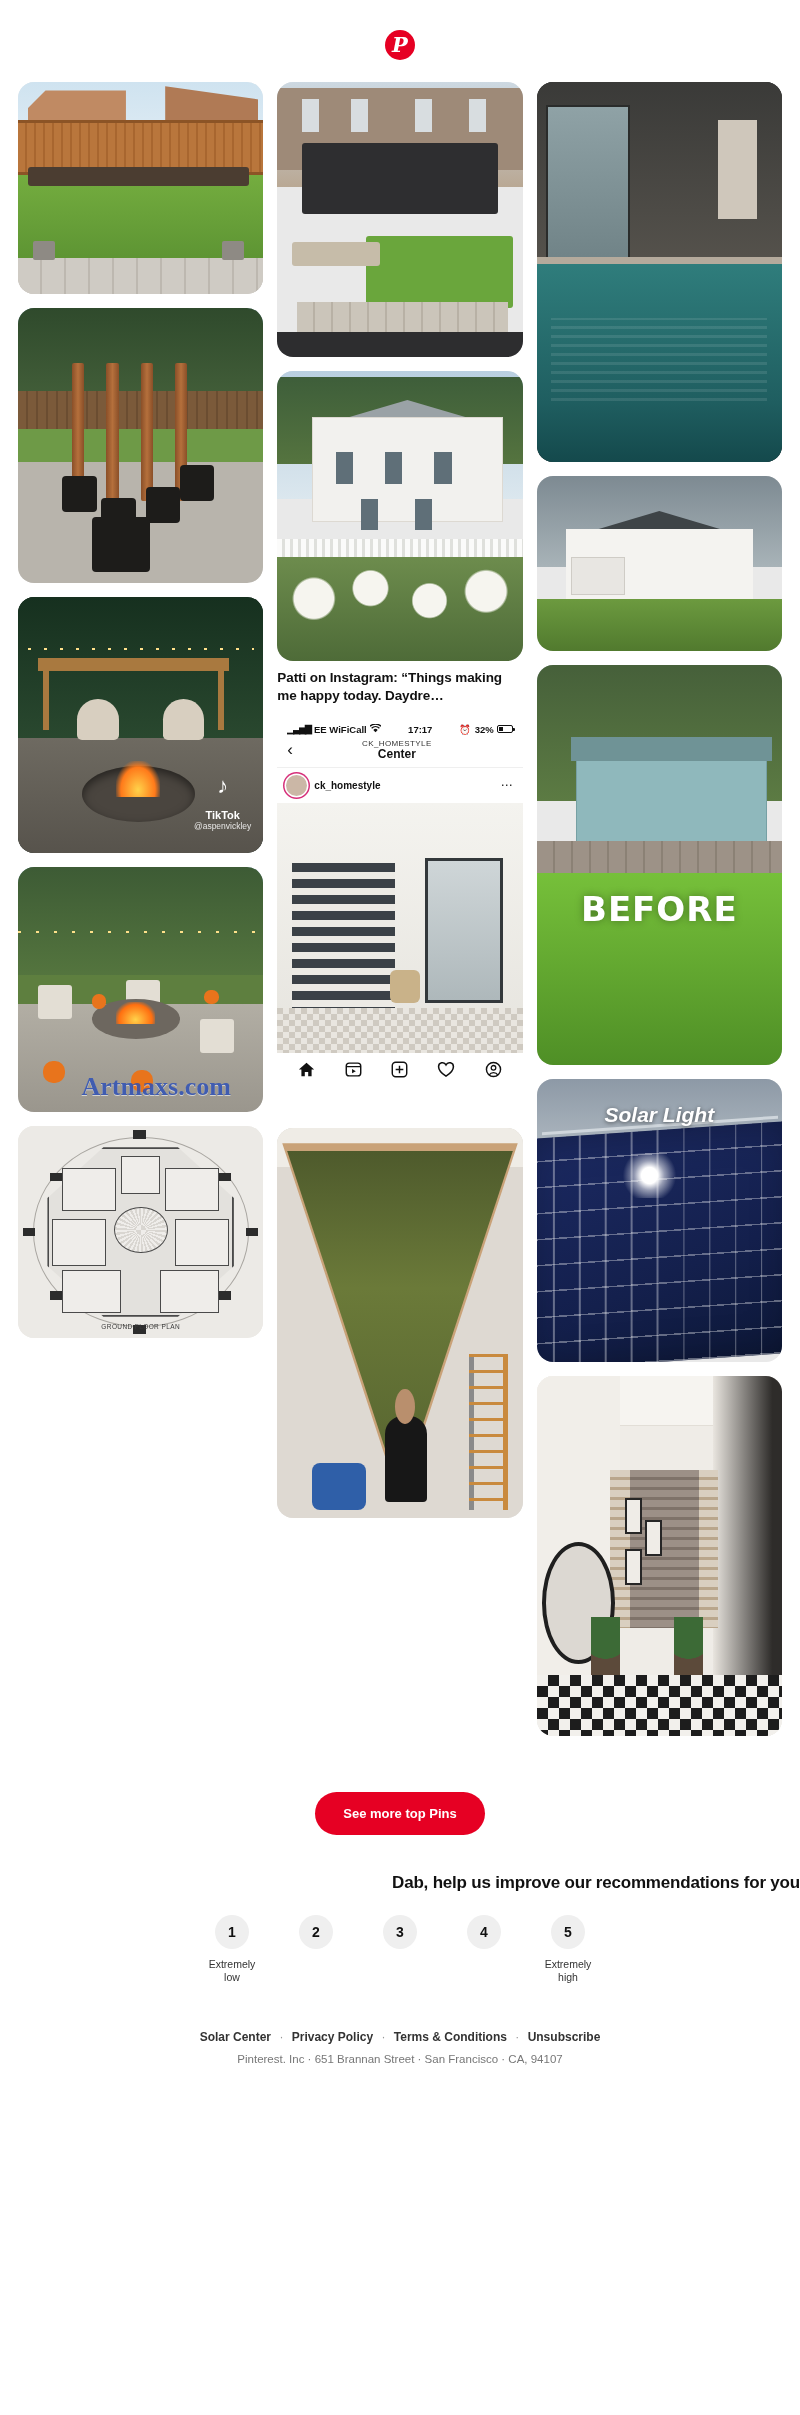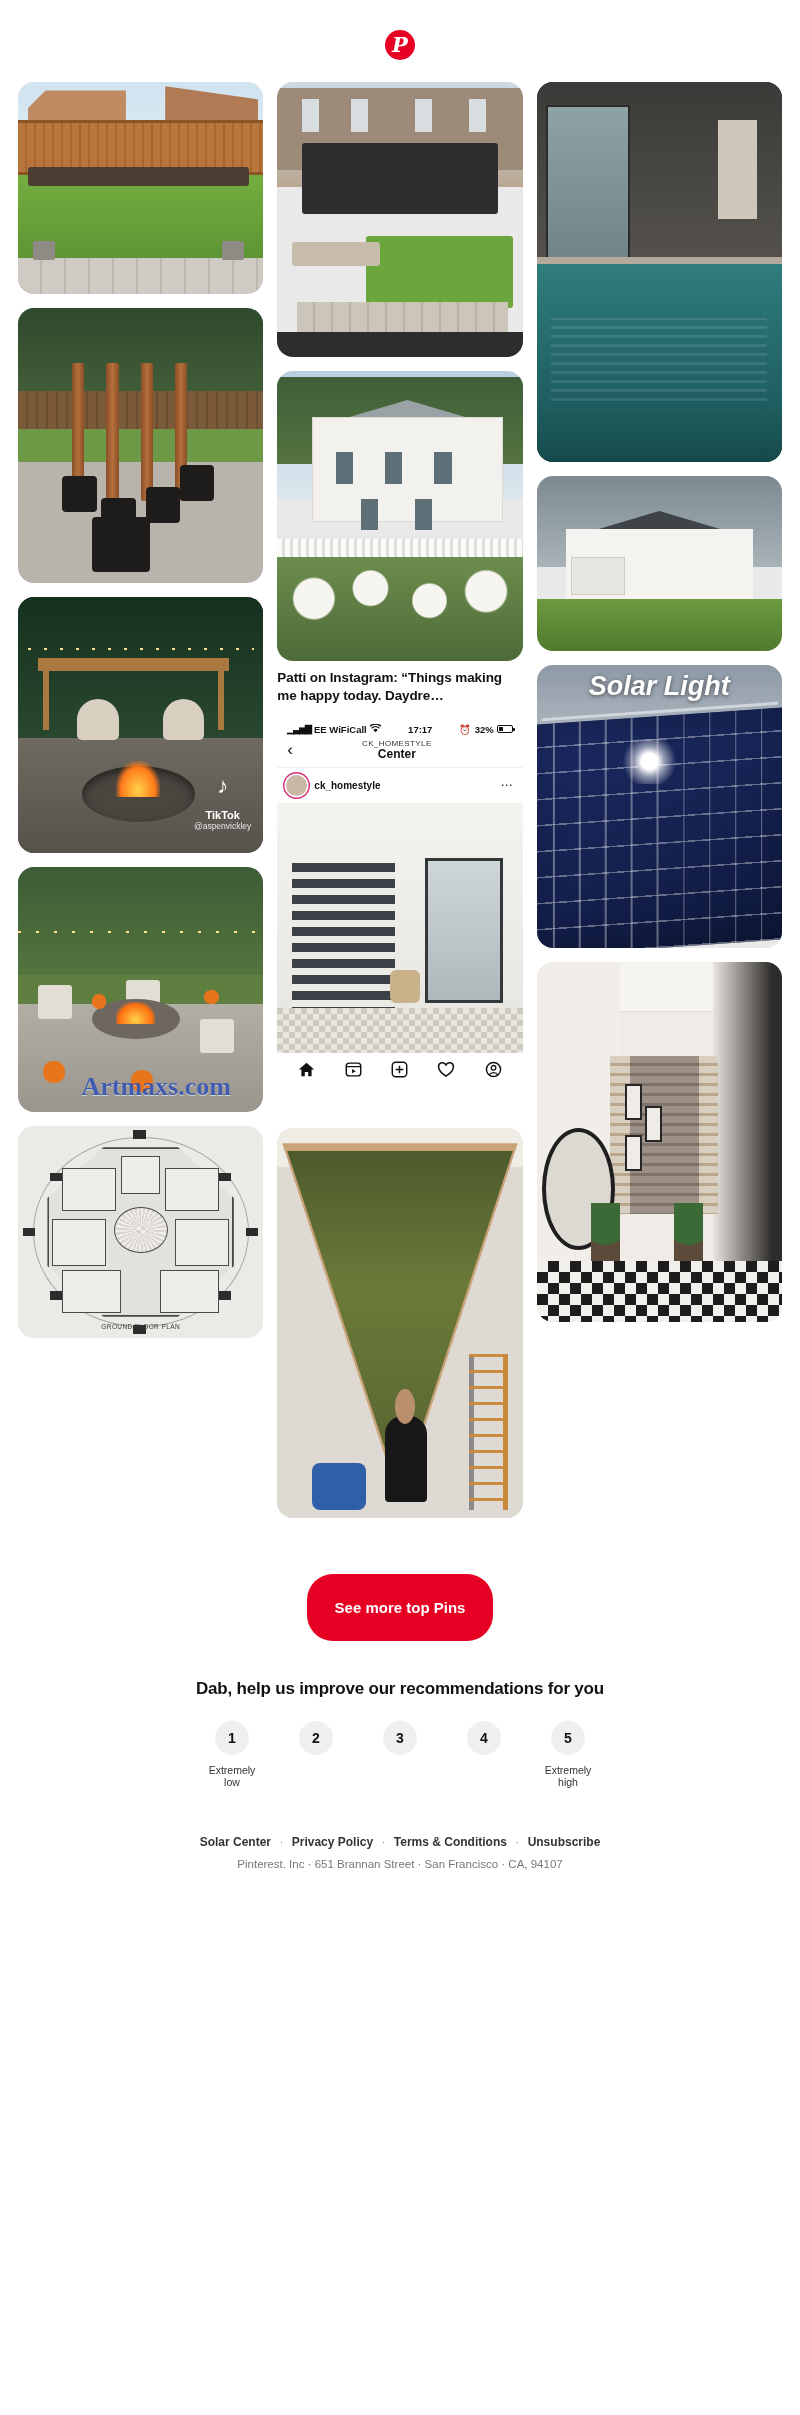--- a/index.html
+++ b/index.html
@@ -59,23 +59,23 @@
   
   .ov-before {
     position: absolute; left: 0; right: 0; top: 56%;
     text-align: center;
     font-family: "DejaVu Sans", sans-serif;
     font-size: 34px; font-weight: 700; color: #fff;
     letter-spacing: 1px;
     text-shadow: 0 0 9px rgba(0,0,0,.35);
   }
   .ov-solar {
-    position: absolute; left: 0; right: 0; top: 6px;
+    position: absolute; left: 0; right: 0; top: 24px;
     text-align: center;
-    font-size: 27px; font-style: italic; font-weight: 700; color: #fff;
+    font-size: 21px; font-style: italic; font-weight: 700; color: #fff;
     text-shadow: 0 1px 4px rgba(0,0,0,.55);
   }
   .ov-watermark {
     position: absolute; left: 0; right: 0; bottom: 10px;
     text-align: center;
     font-family: "Liberation Serif", serif;
     font-size: 26px; font-weight: 700;
     color: #2b4fb7; opacity: .82;
     text-shadow: 0 1px 0 rgba(255,255,255,.7);
     padding-left: 31px;
@@ -343,29 +343,29 @@
   .ig-tabbar {
     display:flex; justify-content:space-around; align-items:center;
     padding:8px 6px 9px; background:#fff;
   }
   .ig-tabbar svg { display:block; }
 
   
   .cta-wrap { text-align:center; padding: 56px 0 0; }
   .cta-btn {
     display:inline-block; background:#e60023; color:#fff;
-    font-size:15px; font-weight:700; border:none; cursor:pointer;
-    padding: 25px 28px; border-radius: 26px;
+    font-size:13px; font-weight:700; border:none; cursor:pointer;
+    padding: 14px 28px; border-radius: 26px;
     font-family:"Liberation Sans", sans-serif;
   }
   .cta-sub { margin-top:20px; font-size:13px; color:#333; }
 
   
   .survey { text-align:center; padding: 38px 0 0; }
-  .survey-title { font-size:17px; font-weight:700; color:#111; letter-spacing:-0.2px; }
+  .survey-title { font-size:17px; font-weight:700; color:#111; letter-spacing:-0.2px;text-align:right; }
   .survey-sub { margin-top:9px; font-size:12.5px; color:#333; }
   .ratings { margin-top:22px; display:flex; justify-content:center; gap:30px; }
   .rate-item { width:54px; text-align:center; }
   .rate-circle {
     width:34px; height:34px; border-radius:50%;
     background:#efefef; color:#111;
     font-size:14px; font-weight:700;
     display:flex; align-items:center; justify-content:center;
     margin:0 auto; cursor:pointer;
   }
@@ -657,20 +657,33 @@
           <div class="ph p-farm">
             <div class="sky"></div>
             <div class="roof"></div>
             <div class="house"></div>
             <div class="gar"></div>
             <div class="lawn"></div>
           </div>
         </div>
       </div>
 
+      <div class="pin">
+        <div class="pin-img" style="height:400px">
+          <div class="ph p-before">
+            <div class="sky"></div>
+            <div class="tree"></div>
+            <div class="shed"></div>
+            <div class="roof2"></div>
+            <div class="wall"></div>
+            <div class="grass"></div>
+          </div>
+          <div class="ov-before">BEFORE</div>
+        </div>
+      </div>
 
       <div class="pin">
         <div class="pin-img" style="height:283px">
           <div class="ph p-solar">
             <div class="top"></div>
             <div class="panel"></div>
             <div class="cells"></div>
             <div class="frame"></div>
             <div class="glow"></div>
           </div>

